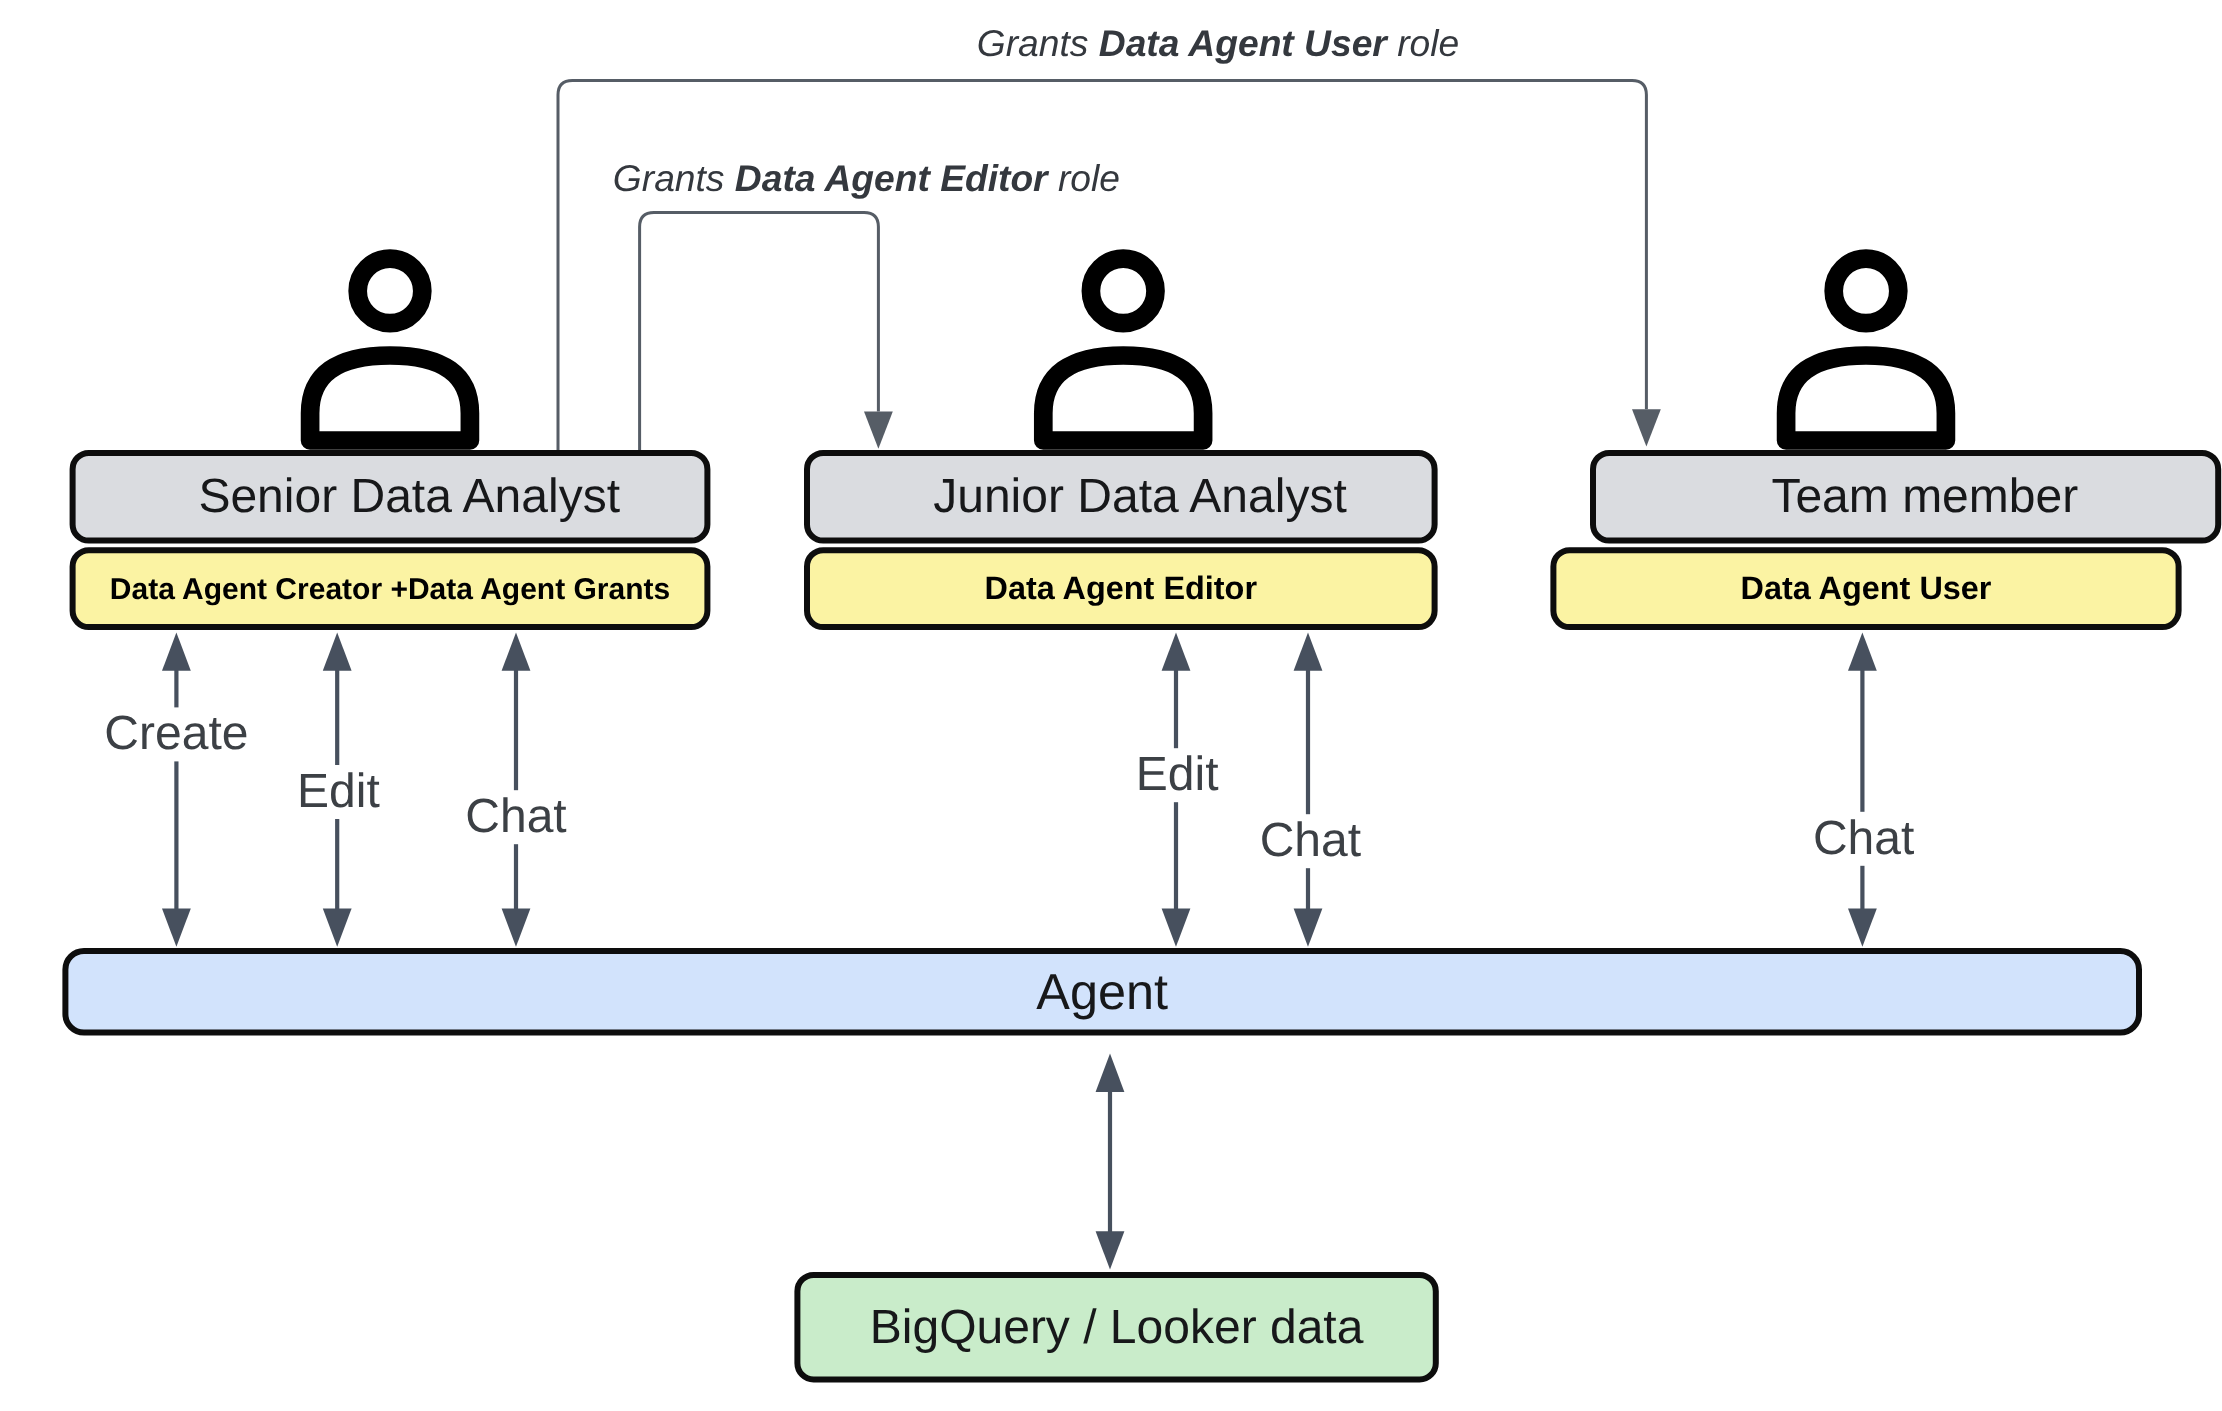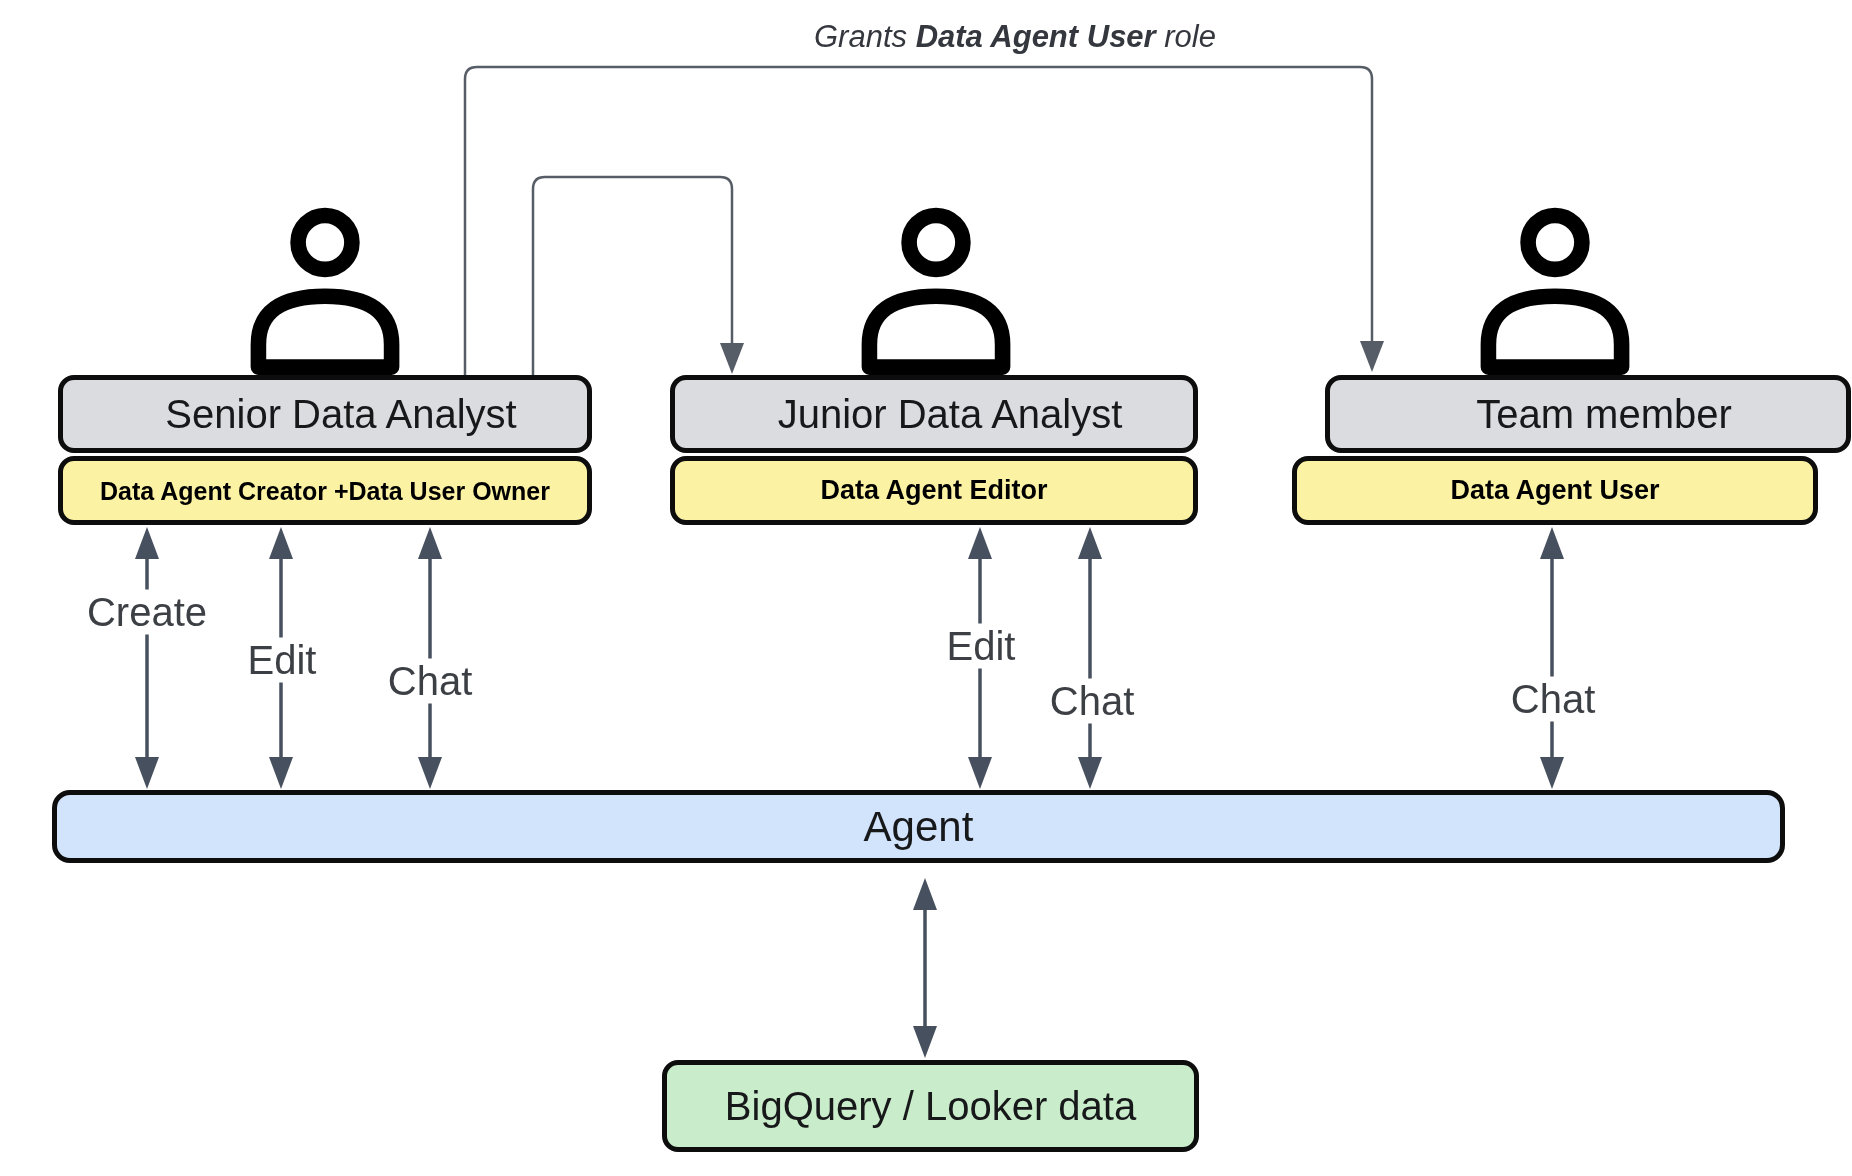--- a/index.html
+++ b/index.html
@@ -105,34 +105,35 @@
   <svg class="person-icon" style="left:851px; top:207px;" width="170" height="170" viewBox="0 0 120 120">
     <circle cx="60" cy="25" r="19" fill="none" stroke="#000" stroke-width="11"></circle>
     <path d="M 13 113 L 13 97 Q 13 63 60 63 Q 107 63 107 97 L 107 113 Z" fill="none" stroke="#000" stroke-width="11" stroke-linejoin="round"></path>
   </svg>
   <svg class="person-icon" style="left:1470px; top:207px;" width="170" height="170" viewBox="0 0 120 120">
     <circle cx="60" cy="25" r="19" fill="none" stroke="#000" stroke-width="11"></circle>
     <path d="M 13 113 L 13 97 Q 13 63 60 63 Q 107 63 107 97 L 107 113 Z" fill="none" stroke="#000" stroke-width="11" stroke-linejoin="round"></path>
   </svg>
 
   <div class="grant-label" style="left:1015px; top:37px;"><span>Grants </span><b>Data Agent User</b><span> role</span></div>
+  <div class="grant-label" style="left:722px; top:149px;"><span>Grants </span><b>Data Agent Editor</b><span> role</span></div>
 
   <div class="title-box" style="left:58px; width:534px;">
     <span>Senior Data Analyst</span>
   </div>
   <div class="title-box" style="left:670px; width:528px;">
     <span>Junior Data Analyst</span>
   </div>
   <div class="title-box" style="left:1325px; width:526px;">
     <span>Team member</span>
   </div>
 
   <div class="role-box two-line" style="left:58px; width:534px;">
     <div class="role-line">Data Agent Creator +</div>
-    <div class="role-line">Data User Owner</div>
+    <div class="role-line">Data Agent Grants</div>
   </div>
   <div class="role-box" style="left:670px; width:528px;">
     <div class="role-line">Data Agent Editor</div>
 
   </div>
   <div class="role-box" style="left:1292px; width:526px;">
     <div class="role-line">Data Agent User</div>
 
   </div>
 

